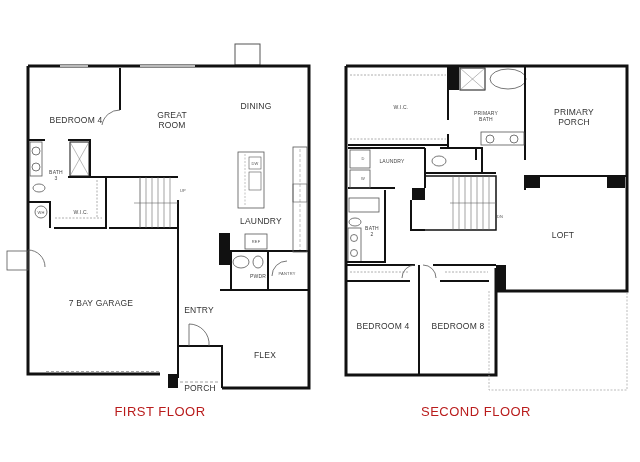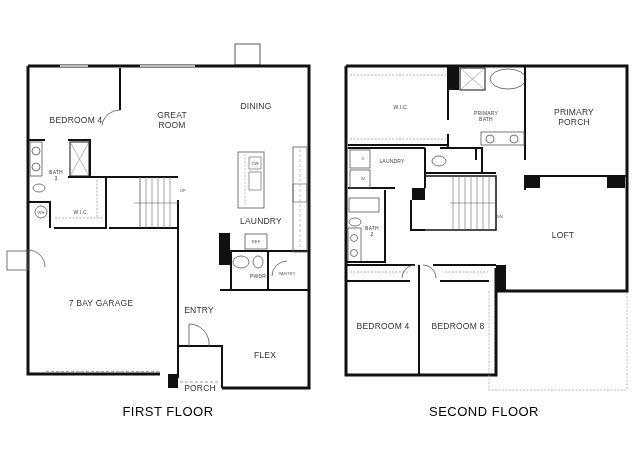--- a/index.html
+++ b/index.html
@@ -1,21 +1,21 @@
 <!DOCTYPE html>
 <html><head>
 <meta charset="utf-8">
 <style>
   html,body{margin:0;padding:0;background:#fff;}
   body{width:640px;height:462px;position:relative;overflow:hidden;font-family:"Liberation Sans",sans-serif;}
   svg.plan{position:absolute;left:0;top:0;}
   .lbl{position:absolute;font-family:"Liberation Sans",sans-serif;font-size:8.5px;color:#333;text-align:center;line-height:10px;letter-spacing:0.2px;white-space:pre-line;transform:translate(-50%,-50%);}
   .sm{font-size:5px;line-height:6px;color:#444;}
   .xs{font-size:4px;line-height:5px;color:#555;}
-  .title{position:absolute;font-family:"Liberation Sans",sans-serif;font-size:13px;color:#000000;letter-spacing:0.5px;transform:translateX(-50%);margin-left:8px;}
+  .title{position:absolute;font-family:"Liberation Sans",sans-serif;font-size:13px;color:#b91c1c;letter-spacing:0.5px;transform:translateX(-50%);}
 </style>
 </head>
 <body>
 
 <svg class="plan" width="640" height="462" viewBox="0 0 640 462">
 
   <g stroke="#111" fill="none">
 
     <rect x="235" y="44" width="25" height="21" stroke="#555" stroke-width="1"></rect>
 

